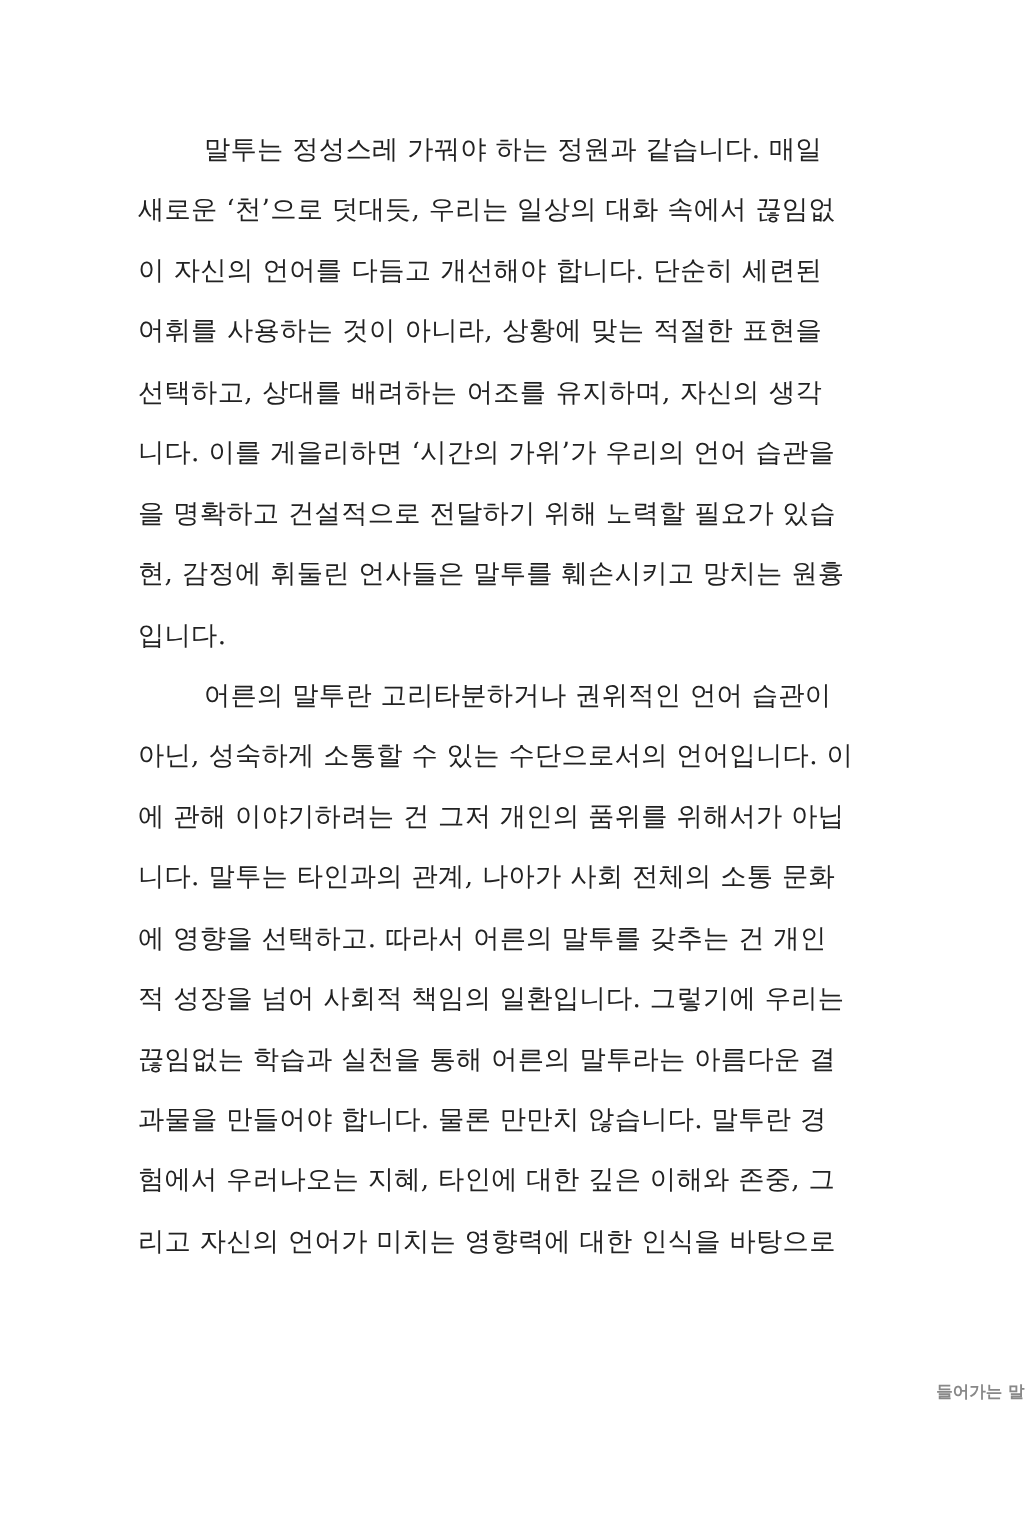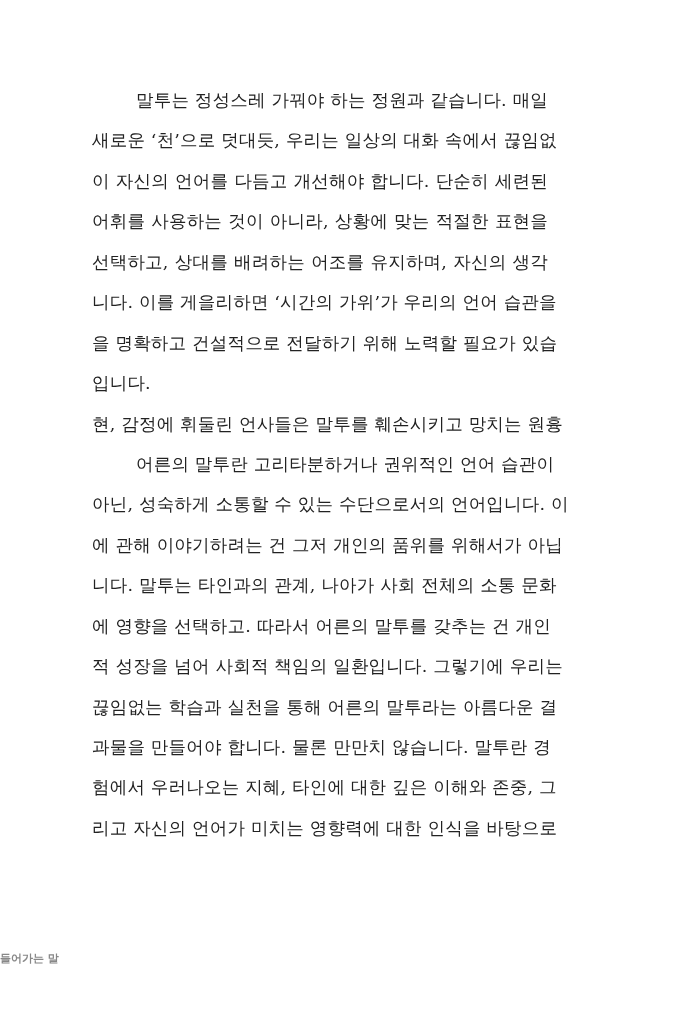--- a/index.html
+++ b/index.html
@@ -41,43 +41,42 @@
       padding-left: 44px;
     }
     .line.last {
       text-align-last: left;
     }
     .footer {
       position: absolute;
       left: 0;
       width: 683px;
       top: 920px;
-      text-align: left;
+      text-align: right;
       font-family: "DejaVu Sans", "Liberation Sans", sans-serif;
       font-size: 11px;
       color: #888888;
       font-weight: bold;
-      margin-top: 31px;
     }
   </style>
 </head>
 <body>
 
 <div class="page">
   <div class="body-text">
 
     <span class="line indent">말투는 정성스레 가꿔야 하는 정원과 같습니다. 매일</span>
     <span class="line">새로운 ‘천’으로 덧대듯, 우리는 일상의 대화 속에서 끊임없</span>
     <span class="line">이 자신의 언어를 다듬고 개선해야 합니다. 단순히 세련된</span>
     <span class="line">어휘를 사용하는 것이 아니라, 상황에 맞는 적절한 표현을</span>
     <span class="line">선택하고, 상대를 배려하는 어조를 유지하며, 자신의 생각</span>
     <span class="line">니다. 이를 게을리하면 ‘시간의 가위’가 우리의 언어 습관을</span>
     <span class="line">을 명확하고 건설적으로 전달하기 위해 노력할 필요가 있습</span>
+    <span class="line">현, 감정에 휘둘린 언사들은 말투를 훼손시키고 망치는 원흉</span>
     <span class="line last">입니다.</span>
-    <span class="line">현, 감정에 휘둘린 언사들은 말투를 훼손시키고 망치는 원흉</span>
 
     <span class="line indent">어른의 말투란 고리타분하거나 권위적인 언어 습관이</span>
     <span class="line">아닌, 성숙하게 소통할 수 있는 수단으로서의 언어입니다. 이</span>
     <span class="line">에 관해 이야기하려는 건 그저 개인의 품위를 위해서가 아닙</span>
     <span class="line">니다. 말투는 타인과의 관계, 나아가 사회 전체의 소통 문화</span>
     <span class="line">에 영향을 선택하고. 따라서 어른의 말투를 갖추는 건 개인</span>
     <span class="line">적 성장을 넘어 사회적 책임의 일환입니다. 그렇기에 우리는</span>
     <span class="line">끊임없는 학습과 실천을 통해 어른의 말투라는 아름다운 결</span>
     <span class="line">과물을 만들어야 합니다. 물론 만만치 않습니다. 말투란 경</span>
     <span class="line">험에서 우러나오는 지혜, 타인에 대한 깊은 이해와 존중, 그</span>

